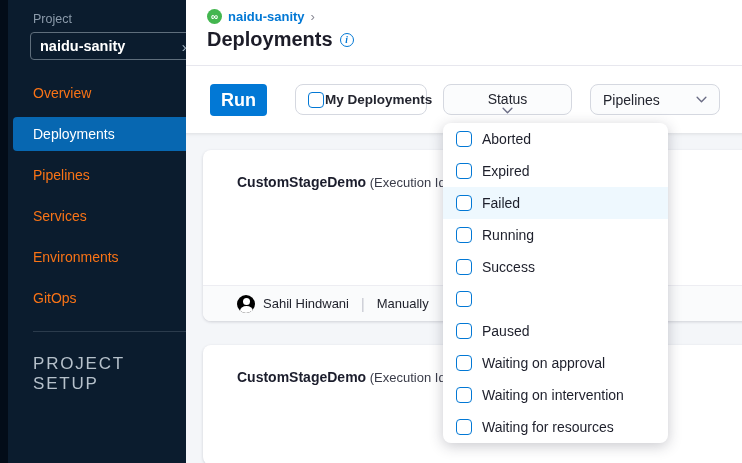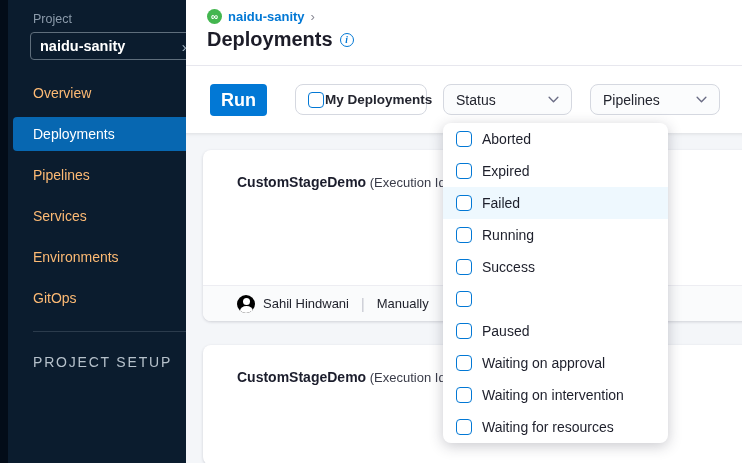--- a/index.html
+++ b/index.html
@@ -10,26 +10,26 @@
   .nav-strip { position:absolute; left:0; top:0; width:8px; height:100%; background:#030c18; }
   .sidebar { position:absolute; left:8px; top:0; width:206px; height:100%; background:#0b1c2e; color:#c8d1da; }
   .project-label { margin:12px 0 6px 25px; font-size:12.5px; color:#8c9bab; }
   .project-input { display:flex; align-items:center; justify-content:space-between;
     margin:0 14px 0 22px; height:28px; border:1px solid #5f6e7c; border-radius:4px;
     padding:0 9px; cursor:pointer; }
   .project-input .pname { color:#fff; font-size:14.5px; font-weight:bold; }
   .project-input .dbl-chev { color:#9fb0bf; font-size:15px; line-height:1; }
   .nav-list { margin-top:16px; }
   .nav-item { height:34px; margin-bottom:7px; display:flex; align-items:center;
-    padding-left:25px; font-size:14px; color:#fdba74; cursor:pointer; }
+    padding-left:25px; font-size:14px; color:#f97316; cursor:pointer; }
   .nav-item.active { background:#0767b1; color:#fff; margin-left:5px; padding-left:20px;
     border-radius:4px 0 0 4px; }
   .sidebar-divider { border:none; border-top:1px solid #2b3b4c; margin:16px 16px 0 25px; }
   .project-setup { display:flex; align-items:center; gap:28px; margin:22px 0 0 25px;
-    font-size:14px; letter-spacing:1.8px; color:#b6c1cb; cursor:pointer; }
+    font-size:17px; letter-spacing:1.8px; color:#b6c1cb; cursor:pointer; }
 
   
   .main { position:absolute; left:186px; top:0; right:0; bottom:0; background:#f4f6f9; }
   .page-header { position:relative; height:66px; background:#fff; border-bottom:1px solid #e7e7ee; padding:9px 0 0 21px; }
   .breadcrumb { display:flex; align-items:center; gap:6px; font-size:13px; }
   .crumb-icon { width:15px; height:15px; border-radius:50%; background:#43b64f; color:#fff;
     display:inline-flex; align-items:center; justify-content:center; font-size:10px; font-weight:bold; line-height:1; }
   .crumb-link { color:#0278d5; font-weight:bold; cursor:pointer; }
   .crumb-sep { color:#8a8a95; font-size:13px; }
   .title-row { display:flex; align-items:center; gap:7px; margin-top:4px; }
@@ -38,21 +38,21 @@
     color:#0278d5; font-size:9.5px; display:inline-flex; align-items:center; justify-content:center;
     font-family:"Liberation Serif", serif; font-style:italic; font-weight:bold; cursor:pointer; }
 
   .toolbar { position:relative; height:67px; background:#fff; }
   .btn-run { position:absolute; left:24px; top:18px; width:57px; height:32px; background:#0278d5;
     color:#fff; border:none; border-radius:4px; font-size:18px; font-weight:bold;
     font-family:"Liberation Sans", sans-serif; cursor:pointer; }
   .pill { position:absolute; top:18px; height:31px; display:flex; align-items:center;
     background:#fbfcfd; border:1px solid #d5d8e0; border-radius:8px; cursor:pointer; }
   .pill-mydep { left:109px; width:132px; background:#fff; padding:0 12px; gap:1px; }
-  .pill-status { left:257px; width:129px; padding:0 12px; justify-content:space-between; }
+  .pill-status { left:257px; width:129px; padding:0 12px; justify-content:flex-end;flex-direction:column; }
   .pill-pipelines { left:404px; width:130px; padding:0 12px; justify-content:space-between; }
   .pill-label { font-size:13.5px; color:#23252f; font-weight:bold; white-space:nowrap; }
   .pill-label.reg { font-weight:normal; font-size:14px; }
   .chev-down { width:11px; height:7px; flex:0 0 auto; }
   .cbx { width:16px; height:16px; flex:0 0 auto; border:1.6px solid #0278d5; border-radius:4px; background:#fff; cursor:pointer; }
 
   .content { position:absolute; top:133px; left:0; right:0; bottom:0; background:#f4f6f9;
     box-shadow:inset 0 5px 5px -5px rgba(0,0,0,.14); padding:17px 0 0 17px; }
   .dep-card { background:#fff; border-radius:8px; margin-right:-12px; margin-bottom:24px;
     box-shadow:0 1px 3px rgba(40,41,61,.18); overflow:hidden; cursor:pointer; }

